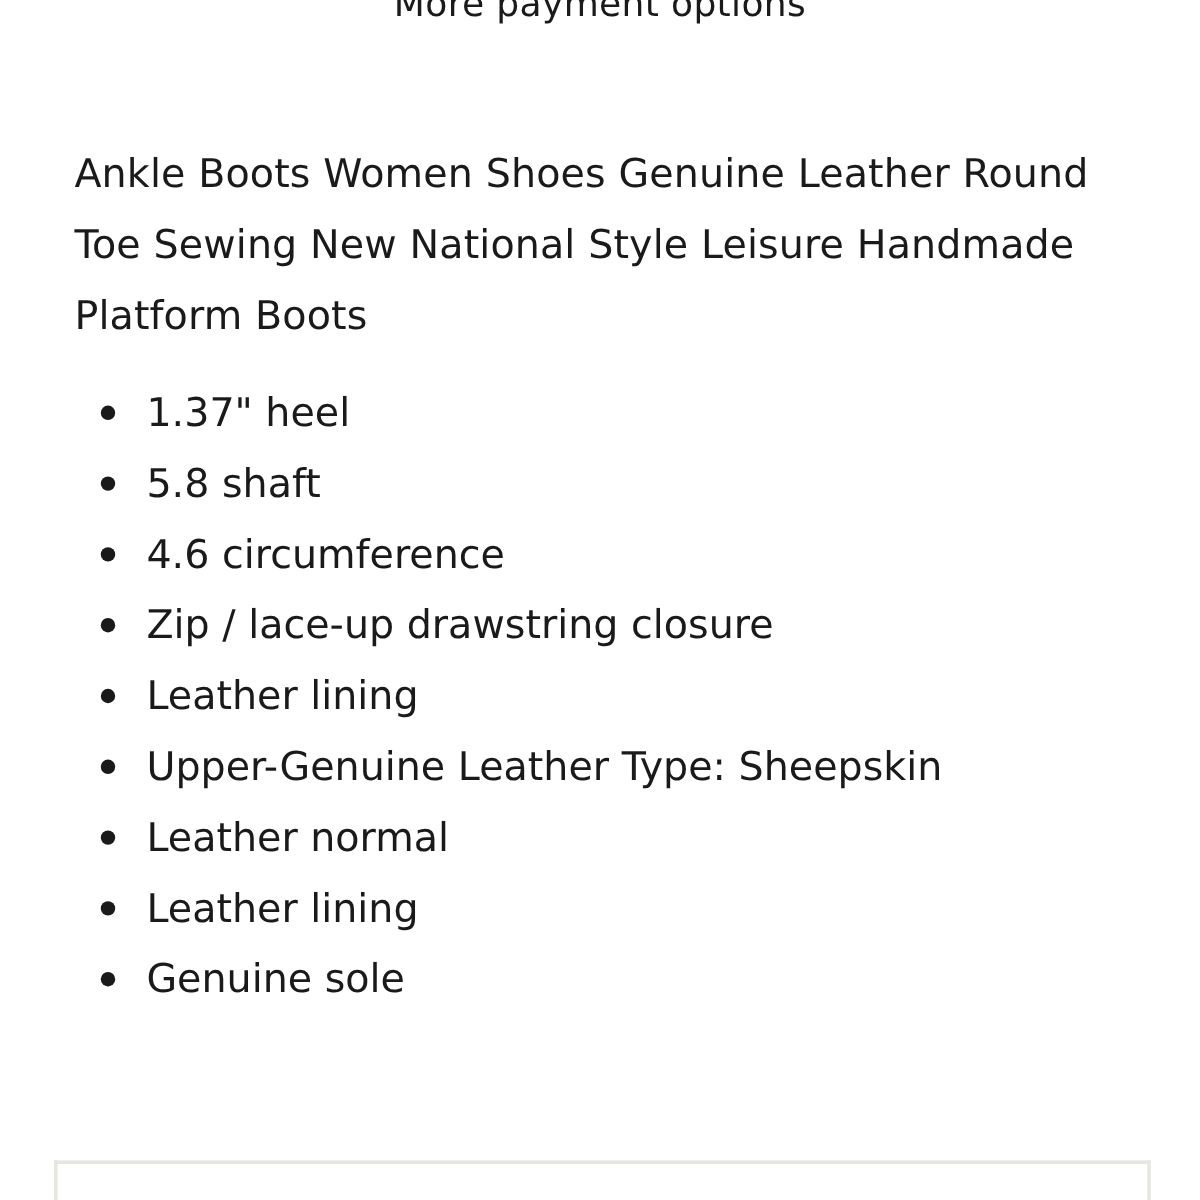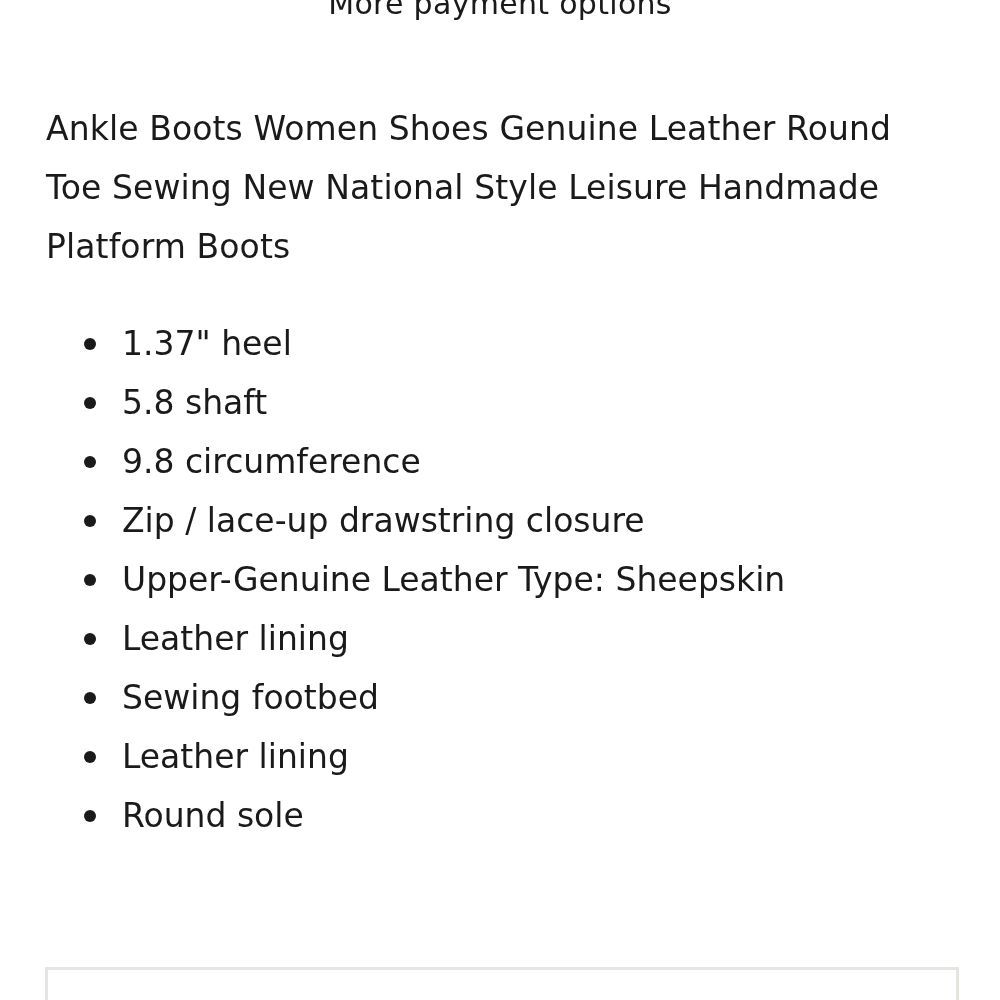--- a/index.html
+++ b/index.html
@@ -1,41 +1,41 @@
 <!DOCTYPE html>
 <html><head>
   <meta charset="utf-8">
   <style>
     html, body { margin: 0; padding: 0; background: #ffffff; }
     body { width: 1000px; height: 1000px; overflow: hidden; position: relative;
            font-family: "DejaVu Sans", sans-serif; color: #1a1a1a; }
     .more-payment { position: absolute; top: -14px; left: 0; width: 1000px; text-align: center;
            font-size: 30px; text-decoration: none; color: #1a1a1a; letter-spacing: 0.3px; }
     .title { position: absolute; top: 99px; left: 46px; width: 910px;
-           font-size: 33px; line-height: 59px; margin: 0; font-weight: normal; letter-spacing: 0.1px; }
+           font-size: 33px; line-height: 59px; margin: 16px; font-weight: normal; letter-spacing: 0.1px; }
     ul.specs { position: absolute; top: 314px; left: 0; margin: 0; padding: 0 0 0 122px;
            list-style: none; font-size: 33px; line-height: 59px; }
     ul.specs li { position: relative; }
     ul.specs li::before { content: ""; position: absolute; left: -38px; top: 24px;
            width: 12px; height: 12px; border-radius: 50%; background: #1a1a1a; }
     .box { position: absolute; top: 967px; left: 45px; width: 908px; height: 60px;
            border: 3px solid #e6e6e1; border-bottom: none; background: #fff; }
   </style>
 </head>
 <body>
 
 <a class="more-payment">More payment options</a>
 
 <p class="title"> Ankle Boots Women Shoes Genuine Leather Round Toe Sewing New National Style Leisure Handmade Platform Boots</p>
 
 <ul class="specs">
   <li>1.37" heel</li>
   <li>5.8 shaft</li>
-  <li>9.8 circumference</li>
+  <li>4.6 circumference</li>
   <li>Zip / lace-up drawstring closure</li>
+  <li>Leather lining</li>
   <li>Upper-Genuine Leather Type: Sheepskin</li>
+  <li>Leather normal</li>
   <li>Leather lining</li>
-  <li>Sewing footbed</li>
-  <li>Leather lining</li>
-  <li>Round sole</li>
+  <li>Genuine sole</li>
 </ul>
 
 <div class="box"></div>
 
 </body></html>

